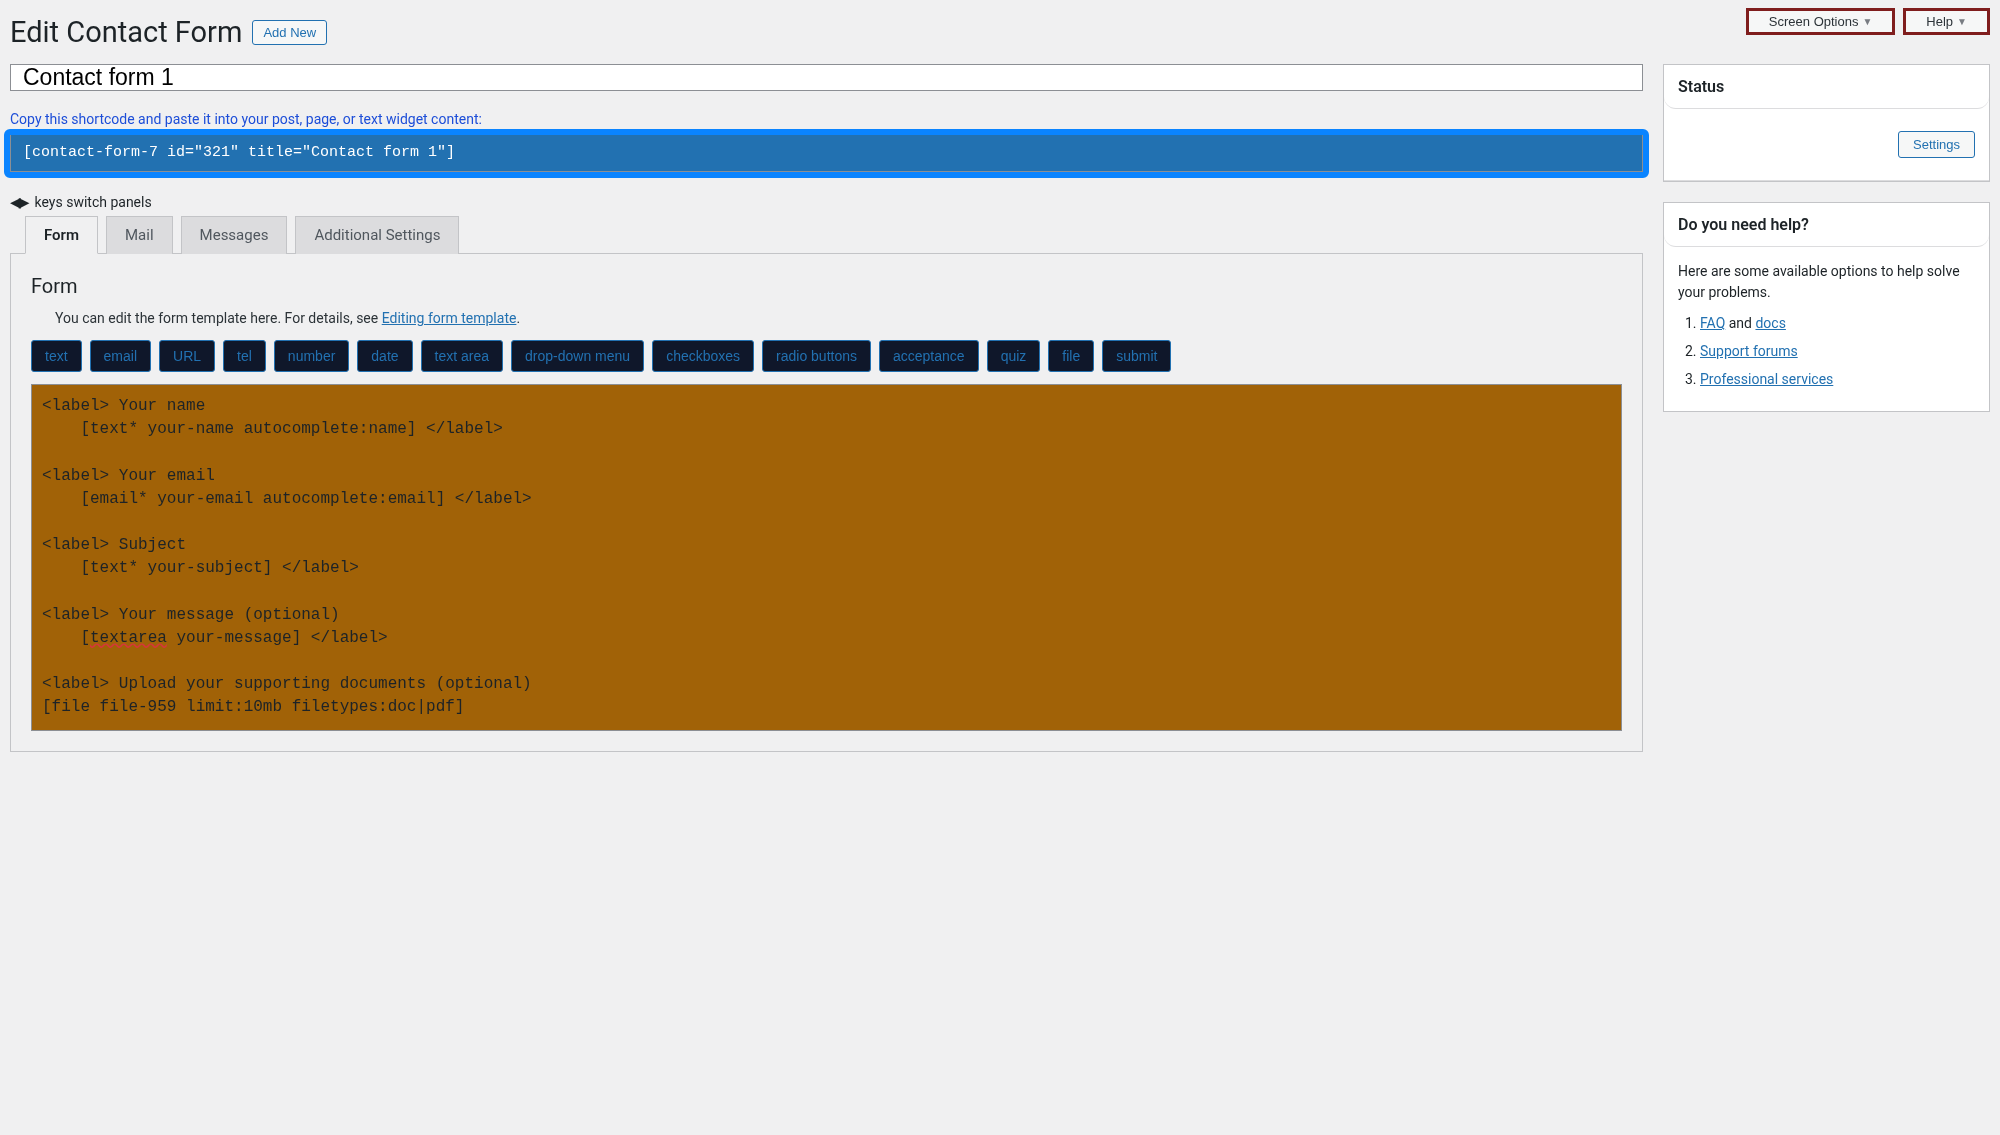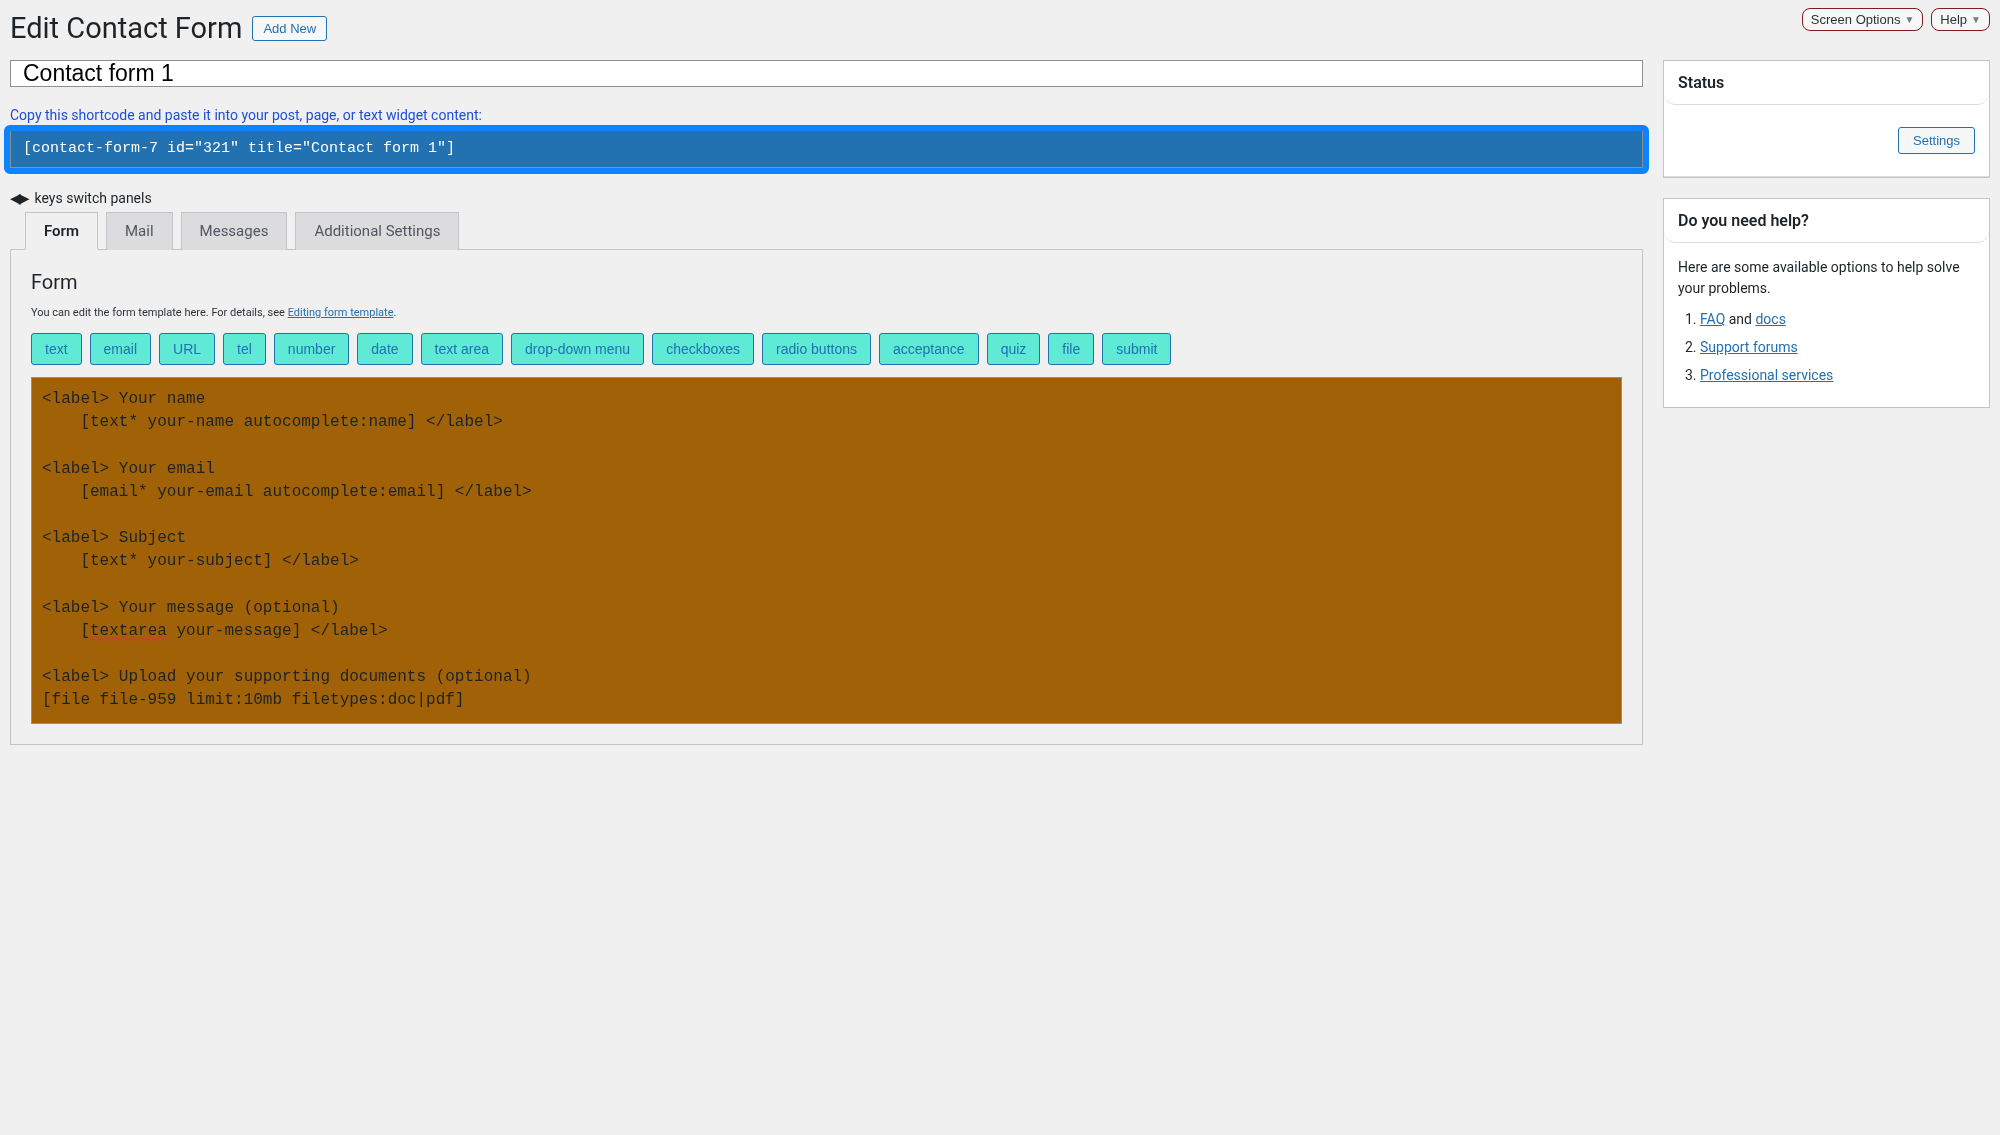--- a/index.html
+++ b/index.html
@@ -11,23 +11,23 @@
       padding: 0;
     }
     .top-bar {
       display: flex;
       justify-content: flex-end;
       gap: 8px;
       padding: 8px 10px 0;
     }
     .screen-btn {
       background: #f6f7f7;
-      border: 1px solid #7f1d1d;
-      border-radius: 8px;
-      padding: 3px 8px;
+      border: 3px solid #7f1d1d;
+      border-radius: 0;
+      padding: 3px 20px;
       font-size: 13px;
       cursor: pointer;
       color: #2c3338;
       display: flex;
       align-items: center;
       gap: 4px;
     }
     .screen-btn .tri { font-size: 10px; color: #787c82; }
     .page-header {
       display: flex;
@@ -130,36 +130,37 @@
       background: #f0f0f1;
       padding: 20px;
       margin-top: -1px;
     }
     .panel-title {
       font-size: 20px;
       font-weight: 400;
       margin-bottom: 12px;
     }
     .panel-desc {
-      font-size: 11px;
+      font-size: 14px;
       color: #2c3338;
       margin-bottom: 14px;
+      margin-left: 24px;
     }
     .panel-desc a, .help-list a, .underline-spell {
       color: #2271b1;
       text-decoration: underline;
     }
     .tag-btns {
       display: flex;
       flex-wrap: wrap;
       gap: 8px;
       margin-bottom: 12px;
     }
     .tag-btn {
-      background: #5eead4;
+      background: #0f172a;
       border: 1px solid #2271b1;
       color: #2271b1;
       padding: 7px 13px;
       font-size: 14px;
       border-radius: 3px;
       cursor: pointer;
     }
     .code-area {
       width: 100%;
       font-family: "Courier New", monospace;

